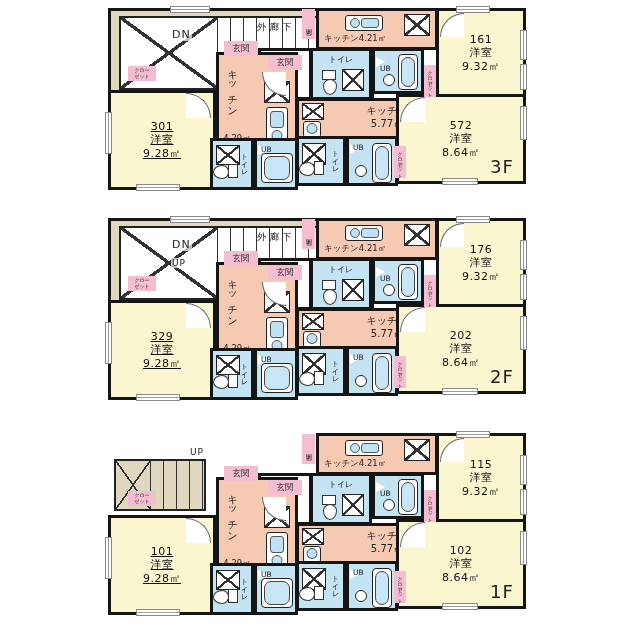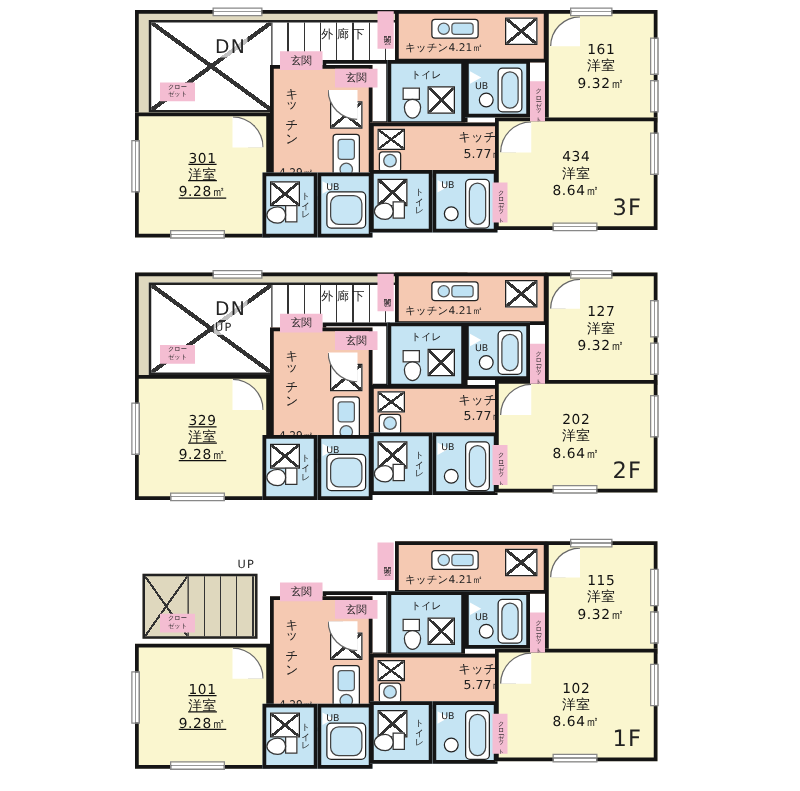--- a/index.html
+++ b/index.html
@@ -17,21 +17,21 @@
   
   .corridor { left:2px; top:0; width:266px; height:90px; background:var(--corridor); }
   .stairbox { position:absolute; left:8px; top:5px; width:212px; height:74px; background:#fff; border:2px solid #222; }
   .stair-diag { position:absolute; left:0; top:0; width:96px; height:100%;
      background:
        linear-gradient(to bottom right, transparent 48.5%, #333 48.5% 51.5%, transparent 51.5%),
        linear-gradient(to top right, transparent 48.5%, #333 48.5% 51.5%, transparent 51.5%); }
   .stair-treads { position:absolute; left:96px; top:0; right:0; height:100%;
      background:repeating-linear-gradient(90deg, transparent 0 12px, #333 12px 13px);
      border-left:1px solid #333; }
-  .stair-dn { position:absolute; left:50px; top:10px; font-size:15px; letter-spacing:1px; color:#222; background:rgba(255,255,255,.7); padding:0 1px; }
+  .stair-dn { position:absolute; left:50px; top:10px; font-size:11px; letter-spacing:1px; color:#222; background:rgba(255,255,255,.7); padding:0 1px; }
   .stair-up2 { position:absolute; left:50px; top:30px; font-size:9px; letter-spacing:1px; color:#222; background:rgba(255,255,255,.7); padding:0 1px; }
   .corridor-label { position:absolute; left:146px; top:10px; font-size:9.5px; letter-spacing:3px; color:#222; }
 
   
   .stair-small { display:none; position:absolute; left:8px; top:26px; width:92px; height:52px;
      background:var(--corridor); border:2px solid #222; }
   .stair-small .stair-treads { left:34px; }
   .stair-small .stair-diag { width:34px; }
   .stair-up-small { display:none; position:absolute; left:84px; top:14px; font-size:9px; letter-spacing:1px; color:#222; }
   .floor-1f .stair-small { display:block; }
@@ -218,21 +218,21 @@
     </div>
     <div class="blk u2-ub">
       <div class="tri" style="left:1px; top:5px;"></div>
       <div class="ub-label">UB</div>
       <div class="tub" style="right:3px; top:4px; width:20px; height:40px;"></div>
       <div class="basin" style="left:6px; bottom:6px;"></div>
     </div>
 
     <div class="blk u2-room">
       <div class="room-text">
-        <span>434</span>
+        <span>572</span>
         <span>洋室</span>
         <span>8.64㎡</span>
       </div>
     </div>
     <div class="arc arc-tl a4"></div>
     <div class="plabel closet-v closet-v2">クローゼット</div>
 
     <div class="win-v w1"></div>
     <div class="win-v w2"></div>
     <div class="win-v w3"></div>
@@ -277,21 +277,21 @@
     <div class="blk u3-ub">
       <div class="tri" style="left:1px; top:6px;"></div>
       <div class="ub-label u3ub-label">UB</div>
       <div class="tub" style="right:3px; top:3px; width:20px; height:36px;"></div>
       <div class="basin" style="left:8px; bottom:5px;"></div>
     </div>
     <div class="plabel closet-v closet-v1">クローゼット</div>
 
     <div class="blk u3-room">
       <div class="room-text">
-        <span>127</span>
+        <span>176</span>
         <span>洋室</span>
         <span>9.32㎡</span>
       </div>
     </div>
     <div class="arc arc-tl a2"></div>
 
     <div class="blk k-small">
       <div class="ks-label-v">キッチン</div>
       <div class="ks-area">4.29㎡</div>
       <div class="xbox" style="right:5px; top:26px; width:26px; height:22px;"></div>

